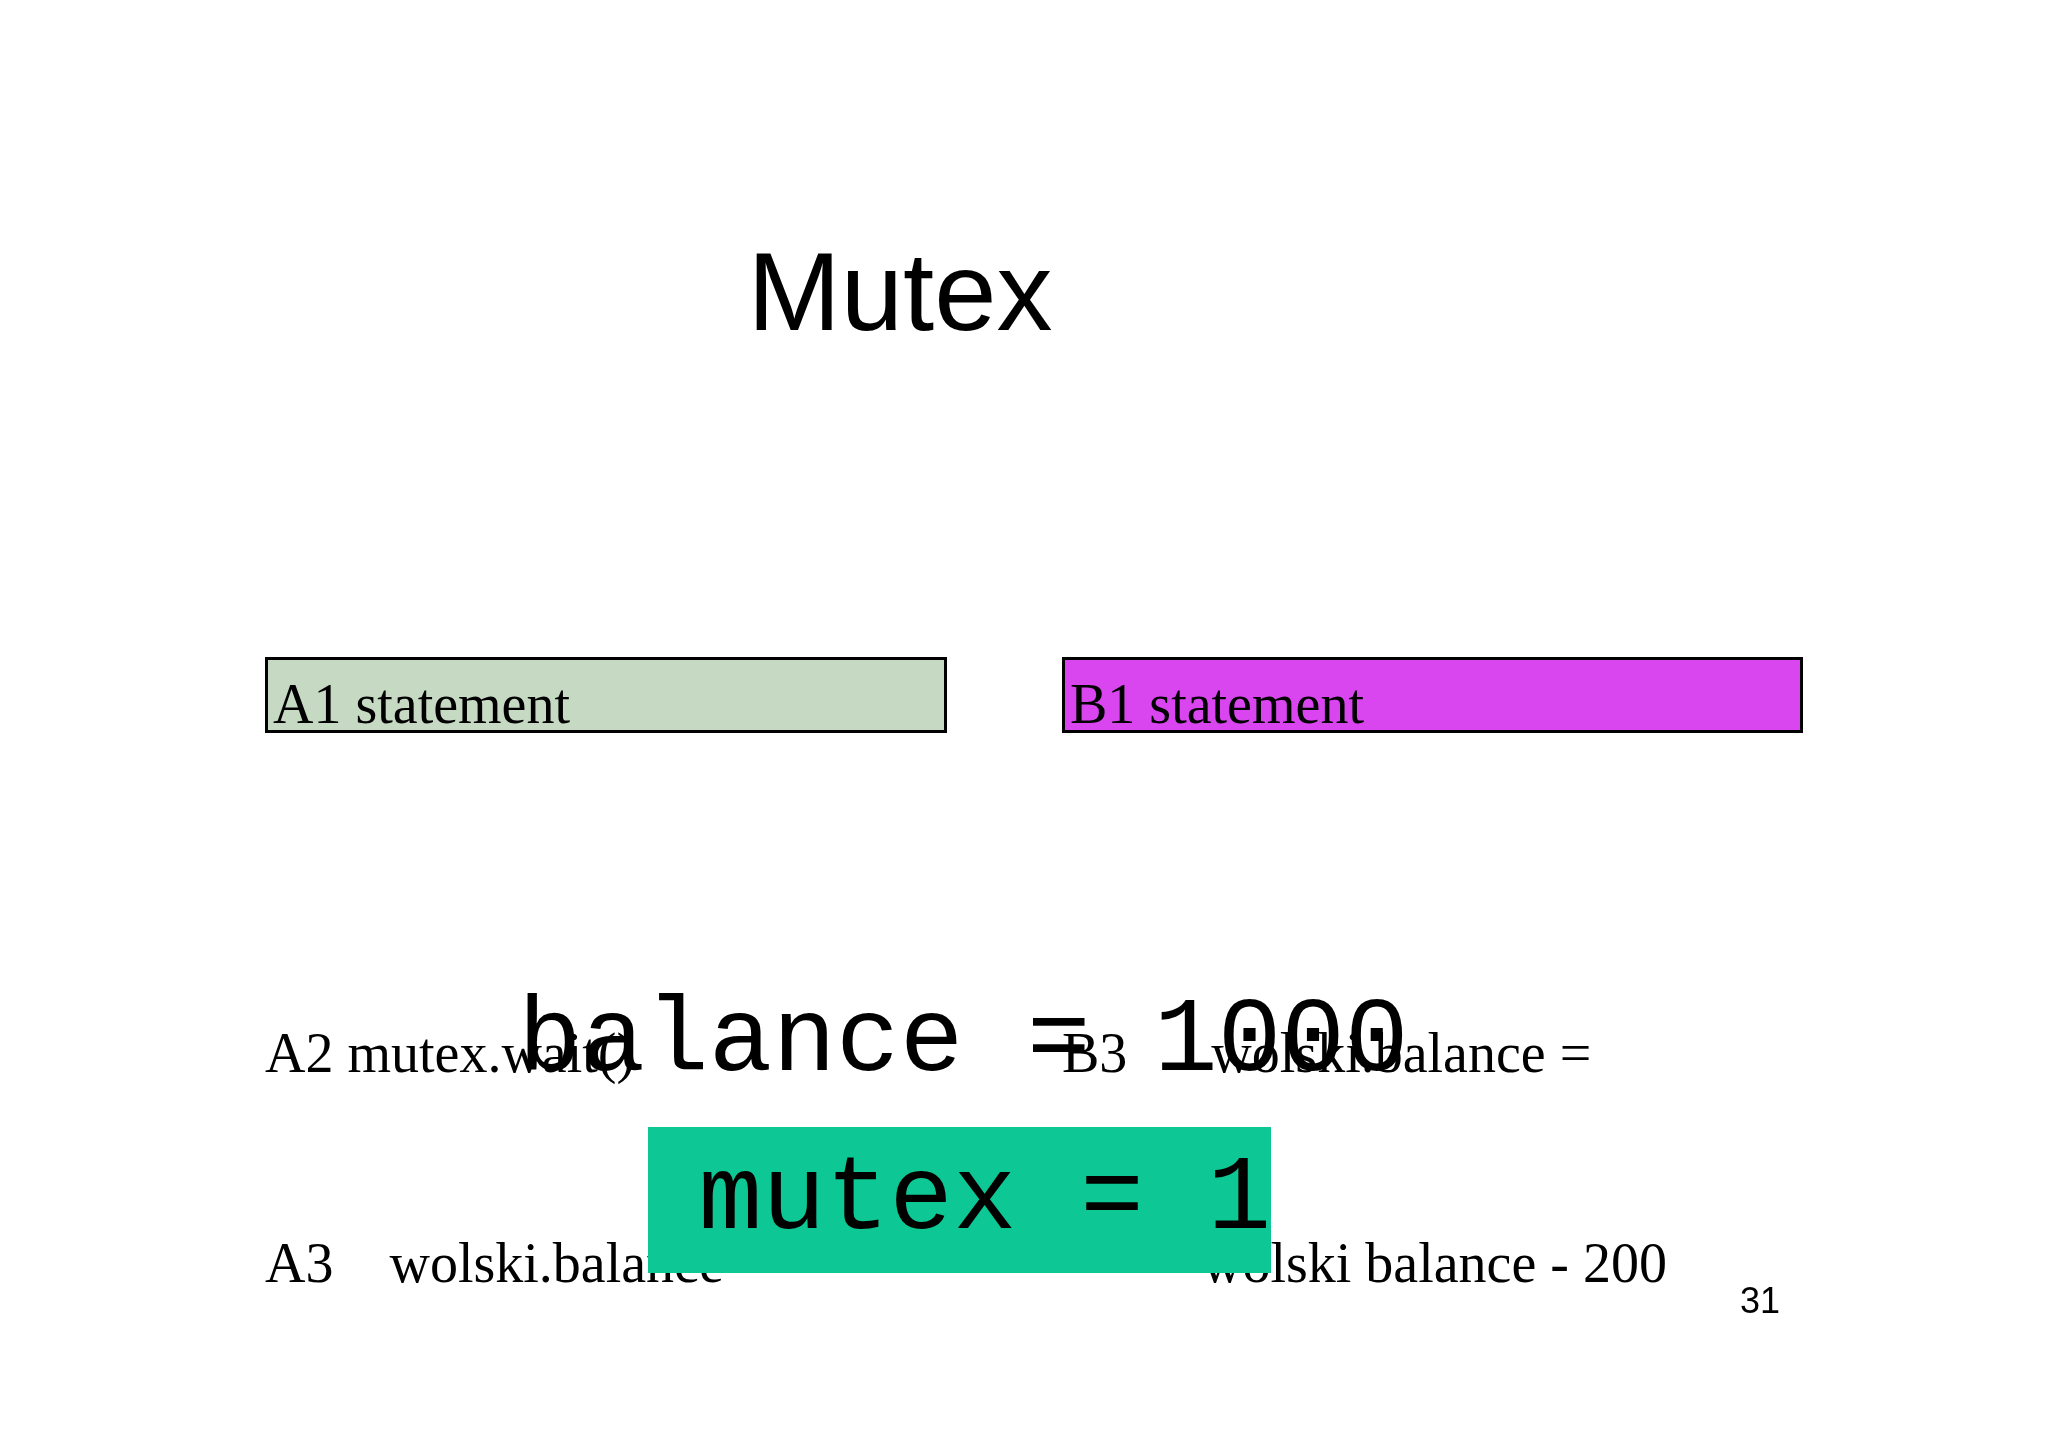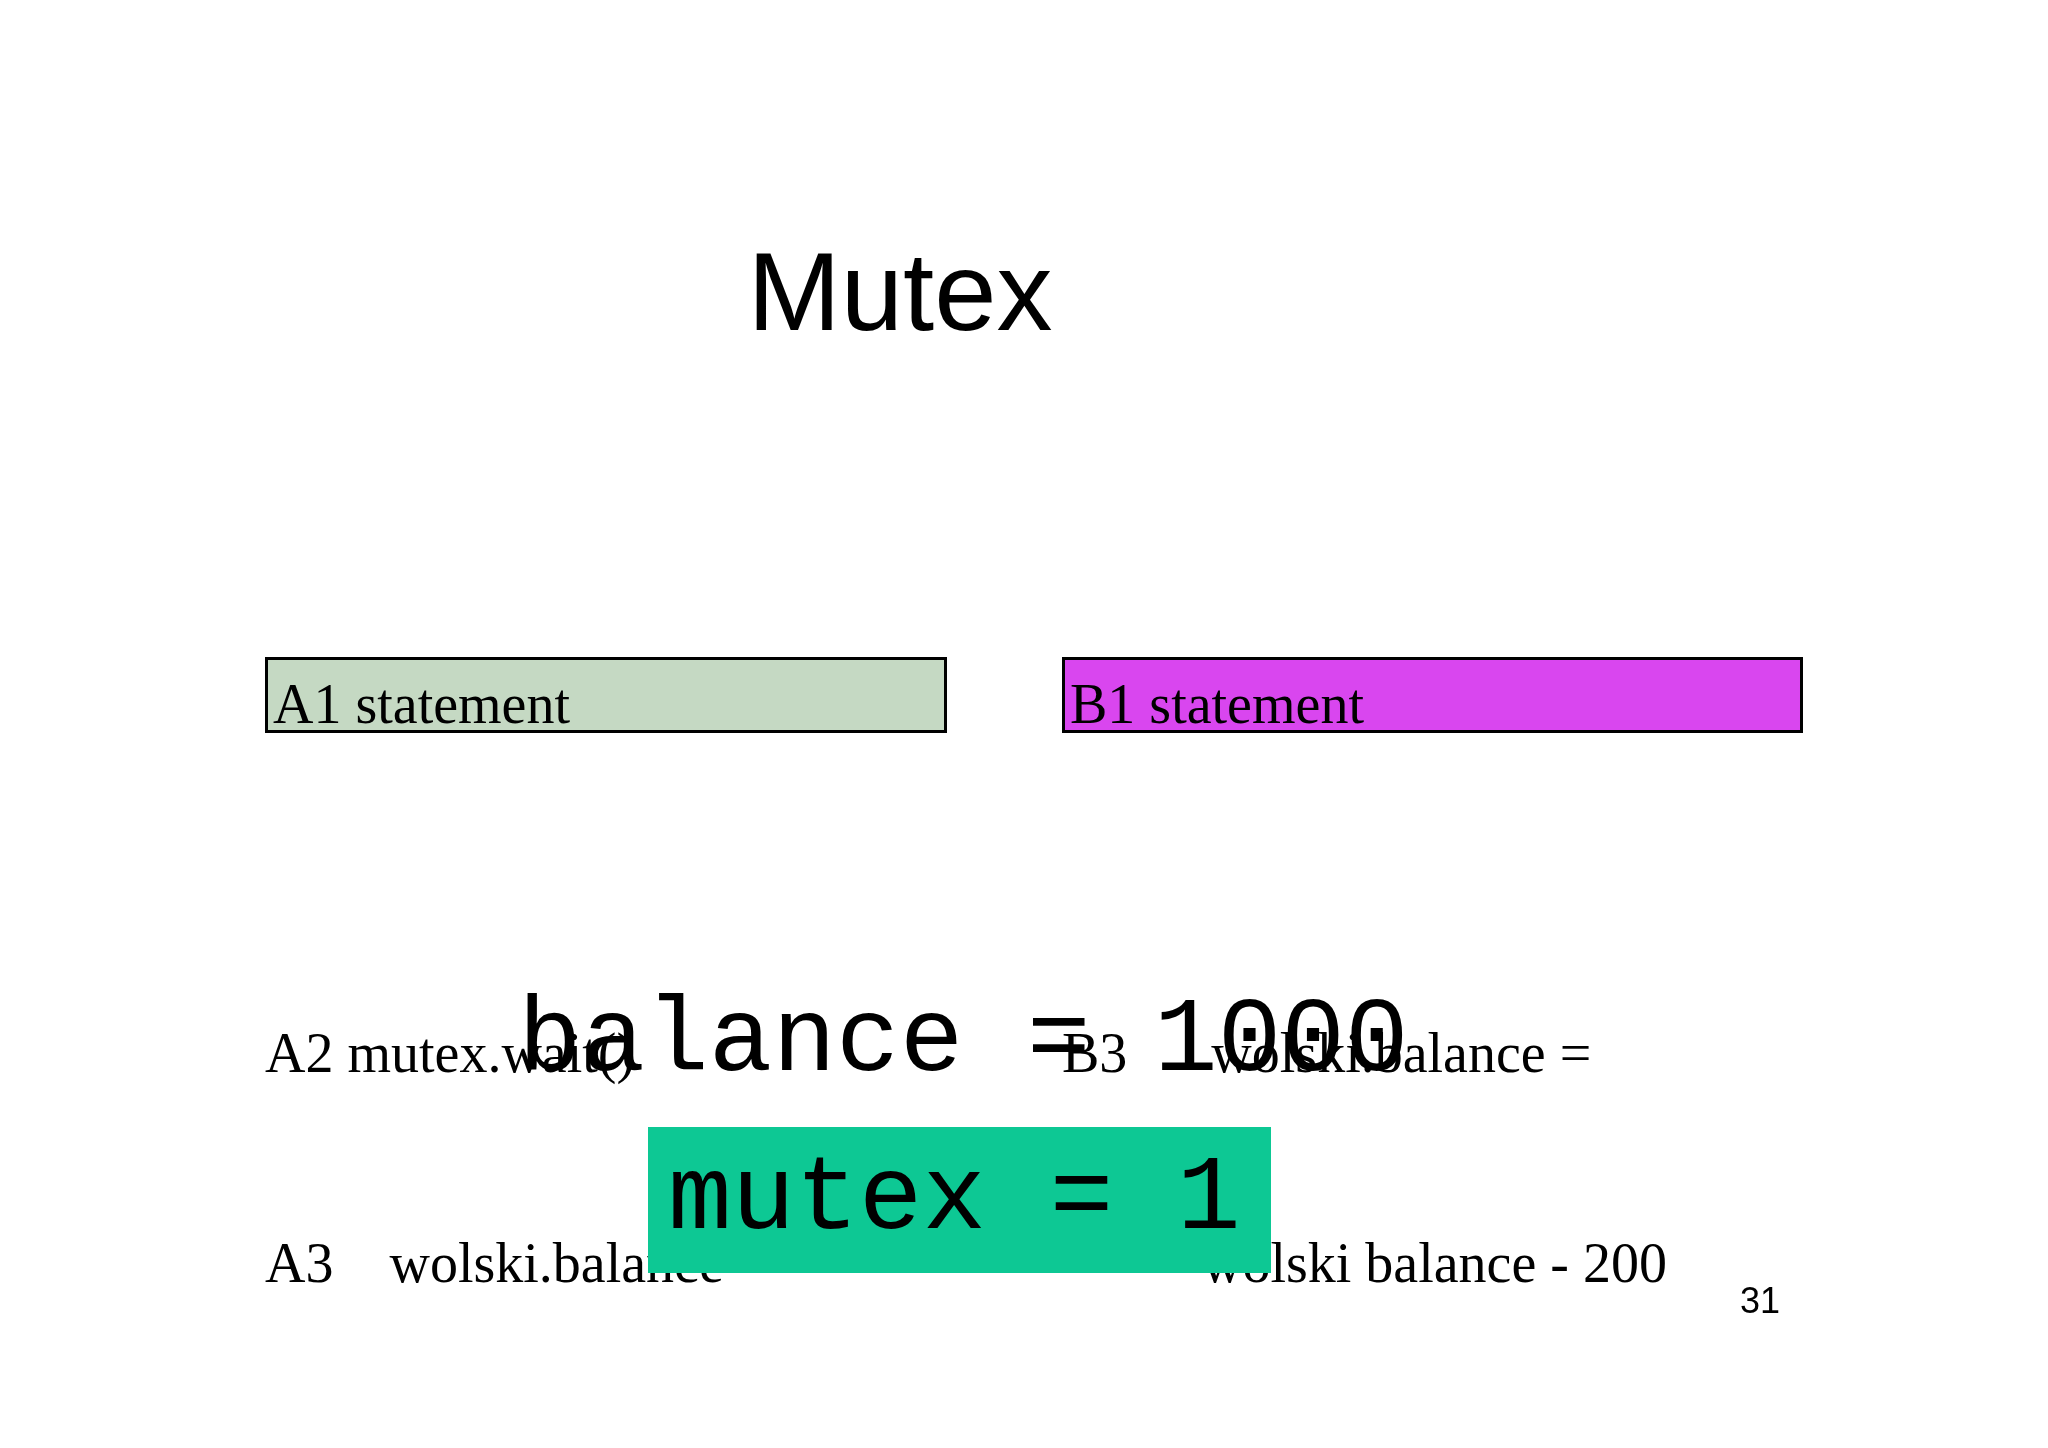--- a/index.html
+++ b/index.html
@@ -59,21 +59,22 @@
 
   .mutex-box {
     position: absolute;
     left: 648px;
     top: 1127px;
     width: 623px;
     height: 146px;
     box-sizing: border-box;
     display: flex;
     align-items: center;
-    padding-left: 20px;
+    padding-left: 8px;
+    justify-content: flex-end;
   }
   .mutex-text {
     font-family: "Liberation Mono", monospace;
     font-size: 106px;
     line-height: 1;
     white-space: pre;
   }
 
   .page-number {
     position: absolute;

